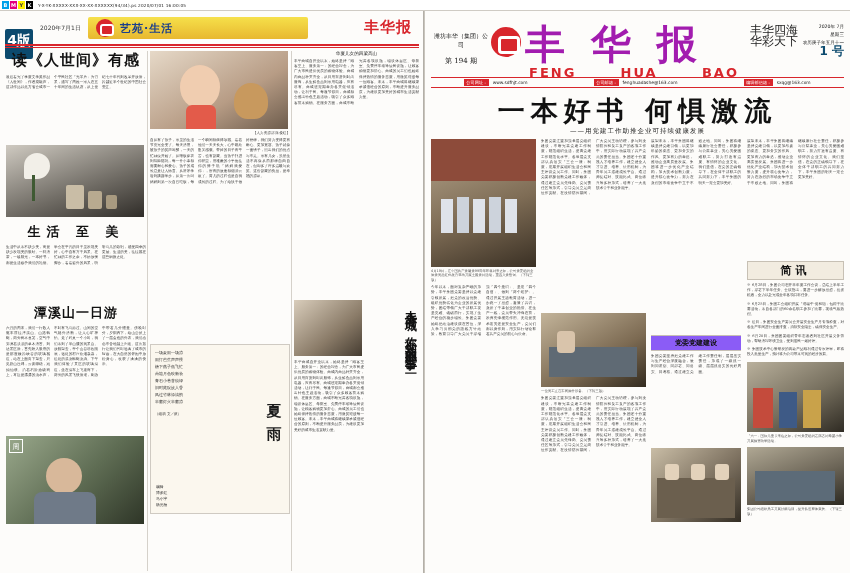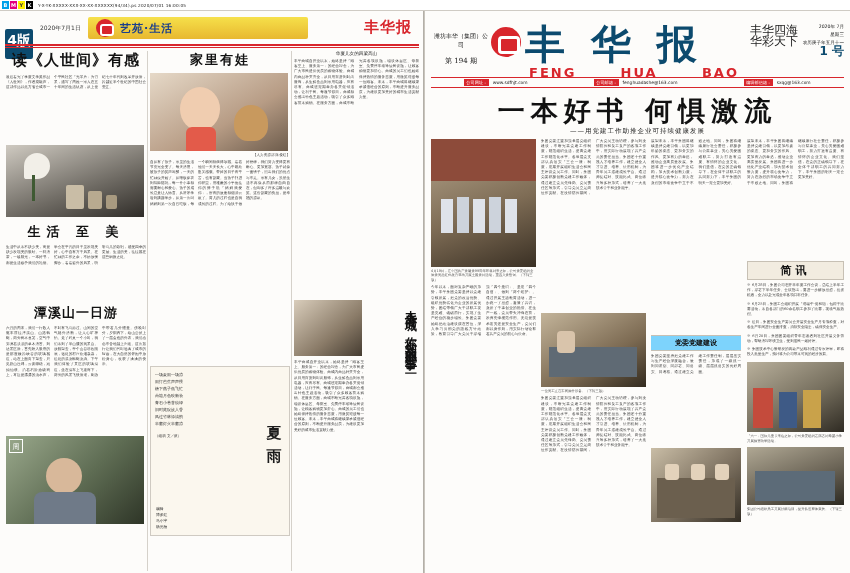--- a/index.html
+++ b/index.html
@@ -126,21 +126,21 @@
     content:""; position:absolute; left:7px; top:9px; width:16px; height:12px;
     border:3px solid #fff; border-radius:4px;
   }
   .r-org {
     position:absolute; left:8px; top:20px; width:56px;
     font-size:6px; color:#111; line-height:9px; text-align:center;
     font-family:"DejaVu Serif", serif;
   }
   .r-bigtitle {
     position:absolute; left:100px; top:6px;
-    font-size:40px; font-weight:bold; color:#0c4a6e;
+    font-size:40px; font-weight:bold; color:#a21caf;
     font-family:"DejaVu Serif","Liberation Serif",serif;
     letter-spacing:6px;
   }
   .r-pinyin {
     position:absolute; left:104px; top:54px; width:210px;
     display:flex; justify-content:space-between;
     font-size:13px; color:#d8262c; letter-spacing:2px; font-weight:bold;
   }
   .r-slogan {
     position:absolute; right:52px; top:14px;
@@ -223,21 +223,20 @@
       <div style="position:relative;margin-top:5px;">
         <div class="photo" style="width:138px;height:88px;background:linear-gradient(135deg,#9aa98c,#5d6b52 55%,#2e3527);">
           <div style="position:absolute;left:40px;top:22px;width:36px;height:36px;background:#d8b89a;border-radius:50%;"></div>
           <div style="position:absolute;left:28px;top:56px;width:62px;height:32px;background:#6f7a88;border-radius:8px 8px 0 0;"></div>
         </div>
         <div style="position:absolute;left:3px;top:3px;width:14px;height:14px;border:1px solid #fff;color:#fff;font-size:7px;text-align:center;line-height:14px;">周</div>
       </div>
     </div>
 
     <div class="lcol c2">
-      <div class="headline-cn h2" style="margin-bottom:4px;letter-spacing:2px;">家里有娃</div>
       <div class="photo" style="width:138px;height:78px;background:linear-gradient(150deg,#e6d9c8,#b79c85 60%,#6d5c4c);">
         <div style="position:absolute;left:30px;top:14px;width:40px;height:44px;background:#f0cdb0;border-radius:50%;"></div>
         <div style="position:absolute;left:36px;top:54px;width:30px;height:24px;background:#e35b4a;border-radius:6px 6px 0 0;"></div>
         <div style="position:absolute;left:84px;top:32px;width:34px;height:36px;background:#c8995e;border-radius:50% 50% 40% 40%;"></div>
       </div>
       <div style="text-align:right;margin-top:2px;font-size:3.6px;color:#444;">【人力资源部 陈俊红】</div>
       <div class="bodytext three" style="height:200px;overflow:hidden;margin-top:3px;">自从有了孩子，家里的生活节奏完全变了。每天清晨，被孩子的笑声叫醒，一天的忙碌便开始了。从喂饭穿衣到哄睡陪玩，每一件小事都需要耐心和爱心。孩子的成长总是让人惊喜。从牙牙学语到蹒跚学步，从第一次叫妈妈到第一次自己吃饭，每一个瞬间都值得珍藏。看着他们一天天长大，心中既欣慰又感慨。带娃的日子有辛苦，也有甜蜜。当孩子扑进你怀里，用稚嫩的小手抱住你的脖子说「妈妈我爱你」，所有的疲惫都烟消云散了。育儿的过程也是自我成长的过程。为了给孩子做好榜样，我们努力变得更有耐心、更加宽容。孩子就像一面镜子，照出我们的优点与不足。家有儿女，虽然生活不再像从前那样自由自在，但却多了许多温暖与欢笑。这份甜蜜的负担，是幸福的源泉。</div>
 
       <div style="margin-top:6px;border:1px solid #cfcac2;padding:4px;height:170px;position:relative;background:#fbf7ee;">
         <div class="vtitle" style="position:absolute;right:6px;top:46px;font-size:15px;color:#1b1b1b;">夏 雨</div>
@@ -333,21 +332,21 @@
       <div class="photo" style="width:105px;height:74px;margin-top:4px;background:linear-gradient(150deg,#c3b49a,#7c6a52 60%,#332b1f);">
         <div style="position:absolute;left:8px;top:34px;width:88px;height:30px;background:#5f6a74;"></div>
         <div style="position:absolute;left:16px;top:18px;width:18px;height:22px;background:#d9c4ab;border-radius:4px;"></div>
       </div>
       <div class="cap">一位员工正在车间操作设备。（下转三版）</div>
       <div class="bodytext two" style="margin-top:3px;height:150px;overflow:hidden;">集团党委注重加强基层党组织建设，不断完善党建工作制度，规范组织生活，提高党建工作规范化水平。各基层党支部认真落实「三会一课」制度，定期开展组织生活会和民主评议党员工作。同时，集团党委积极创新党建工作载体，通过建立党员先锋岗、党员责任区等形式，引导党员立足岗位作贡献。在疫情防控期间，广大党员主动请缨，参与到疫情防控和复工复产的各项工作中，用实际行动展现了共产党员的责任担当。集团还十分重视人才培养工作，建立健全人才引进、培养、使用机制，为青年员工搭建成长平台。通过师徒结对、技能比武、岗位练兵等多种形式，培养了一大批技术骨干和业务能手。</div>
     </div>
 
     <div class="rcol rc3">
       <div class="bodytext two" style="height:190px;overflow:hidden;">展望未来，丰华集团将继续坚持党建引领，以更加昂扬的姿态、更加务实的作风、更加有力的举措，推动企业高质量发展。集团将进一步优化产业结构，加大技术创新力度，提升核心竞争力，努力在激烈的市场竞争中立于不败之地。同时，集团将继续履行社会责任，积极参与公益事业，关心关爱困难职工，努力打造有温度、有情怀的企业文化。我们坚信，在党的正确领导下，在全体干部职工的共同努力下，丰华集团的明天一定会更加美好。</div>
-      <div style="margin-top:6px;text-align:center;background:#7dd3fc;border-top:1px solid #c7c0b4;border-bottom:1px solid #c7c0b4;padding:2px 0;font-size:7px;font-weight:bold;color:#111;">党委党建建设</div>
+      <div style="margin-top:6px;text-align:center;background:#8b5cf6;border-top:1px solid #c7c0b4;border-bottom:1px solid #c7c0b4;padding:2px 0;font-size:7px;font-weight:bold;color:#111;">党委党建建设</div>
       <div class="bodytext two" style="margin-top:3px;height:90px;overflow:hidden;">集团党委坚持把党建工作与生产经营深度融合，做到同谋划、同部署、同落实、同考核。通过建立党建工作责任制，层层压实责任，形成了一级抓一级、层层抓落实的良好局面。</div>
       <div class="photo" style="width:90px;height:74px;margin-top:4px;background:linear-gradient(140deg,#c9bda6,#7d7160 55%,#332d24);">
         <div style="position:absolute;left:6px;top:30px;width:78px;height:40px;background:#6b5f4e;"></div>
         <div style="position:absolute;left:14px;top:16px;width:14px;height:16px;background:#e3d2bb;border-radius:3px;"></div>
         <div style="position:absolute;left:40px;top:16px;width:14px;height:16px;background:#e3d2bb;border-radius:3px;"></div>
         <div style="position:absolute;left:64px;top:16px;width:14px;height:16px;background:#e3d2bb;border-radius:3px;"></div>
       </div>
     </div>
 
     <div class="rcol rc4">

